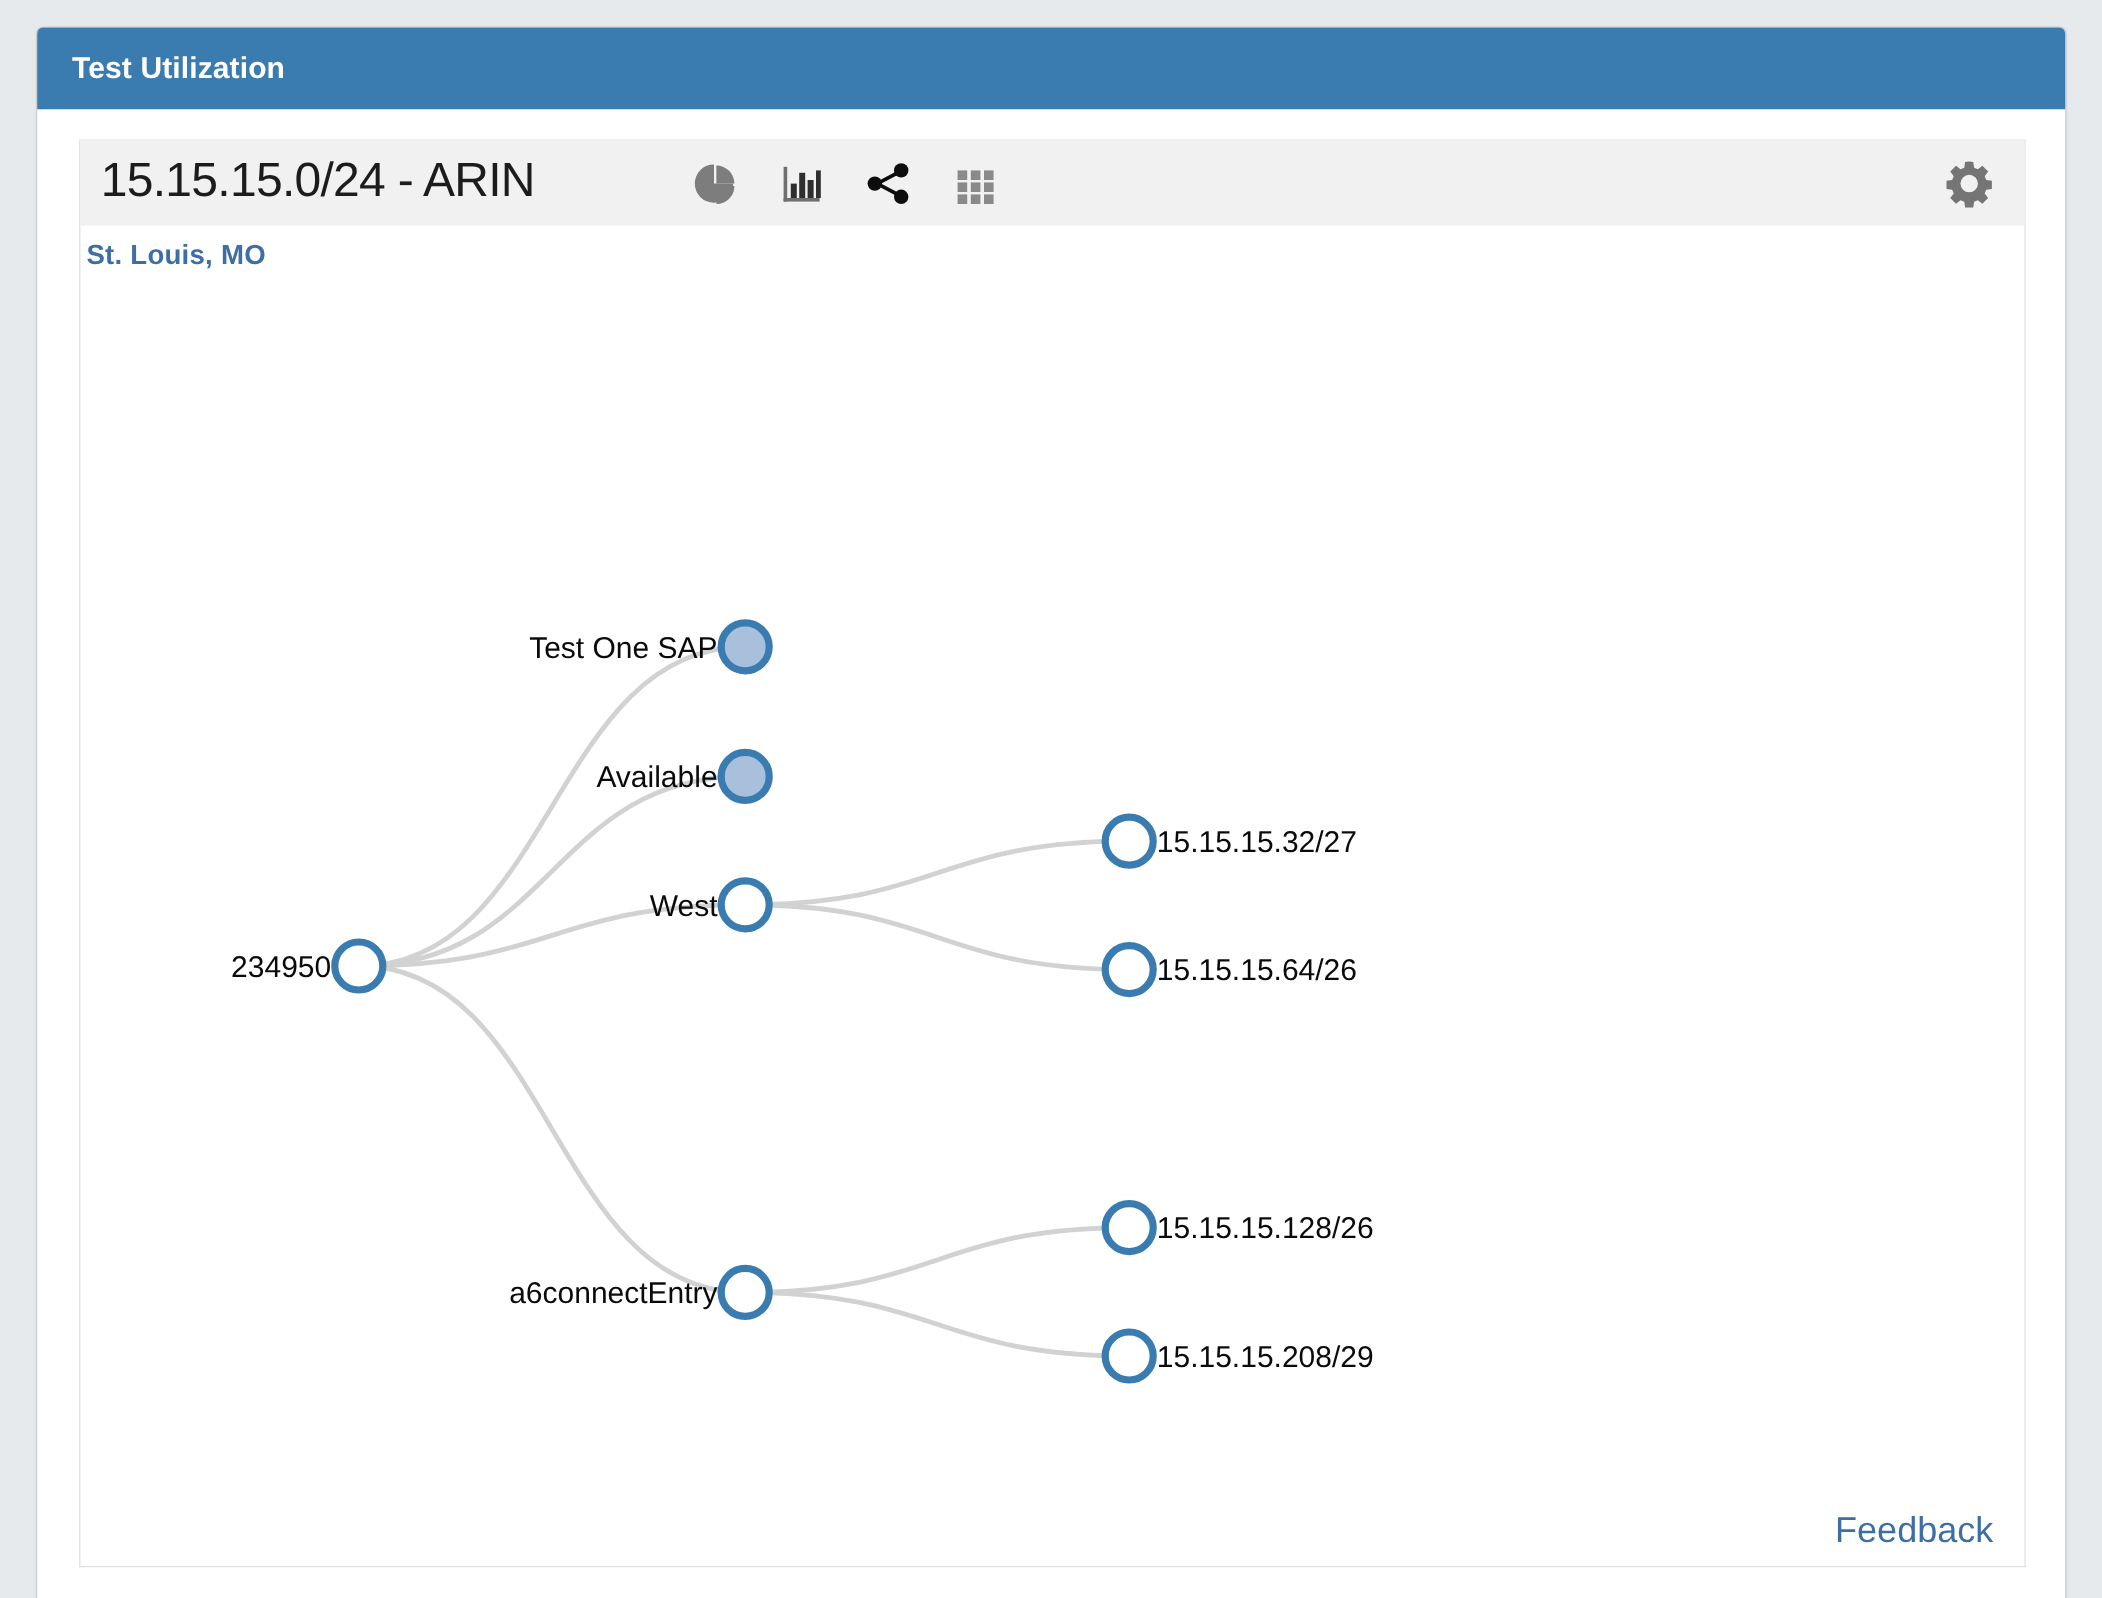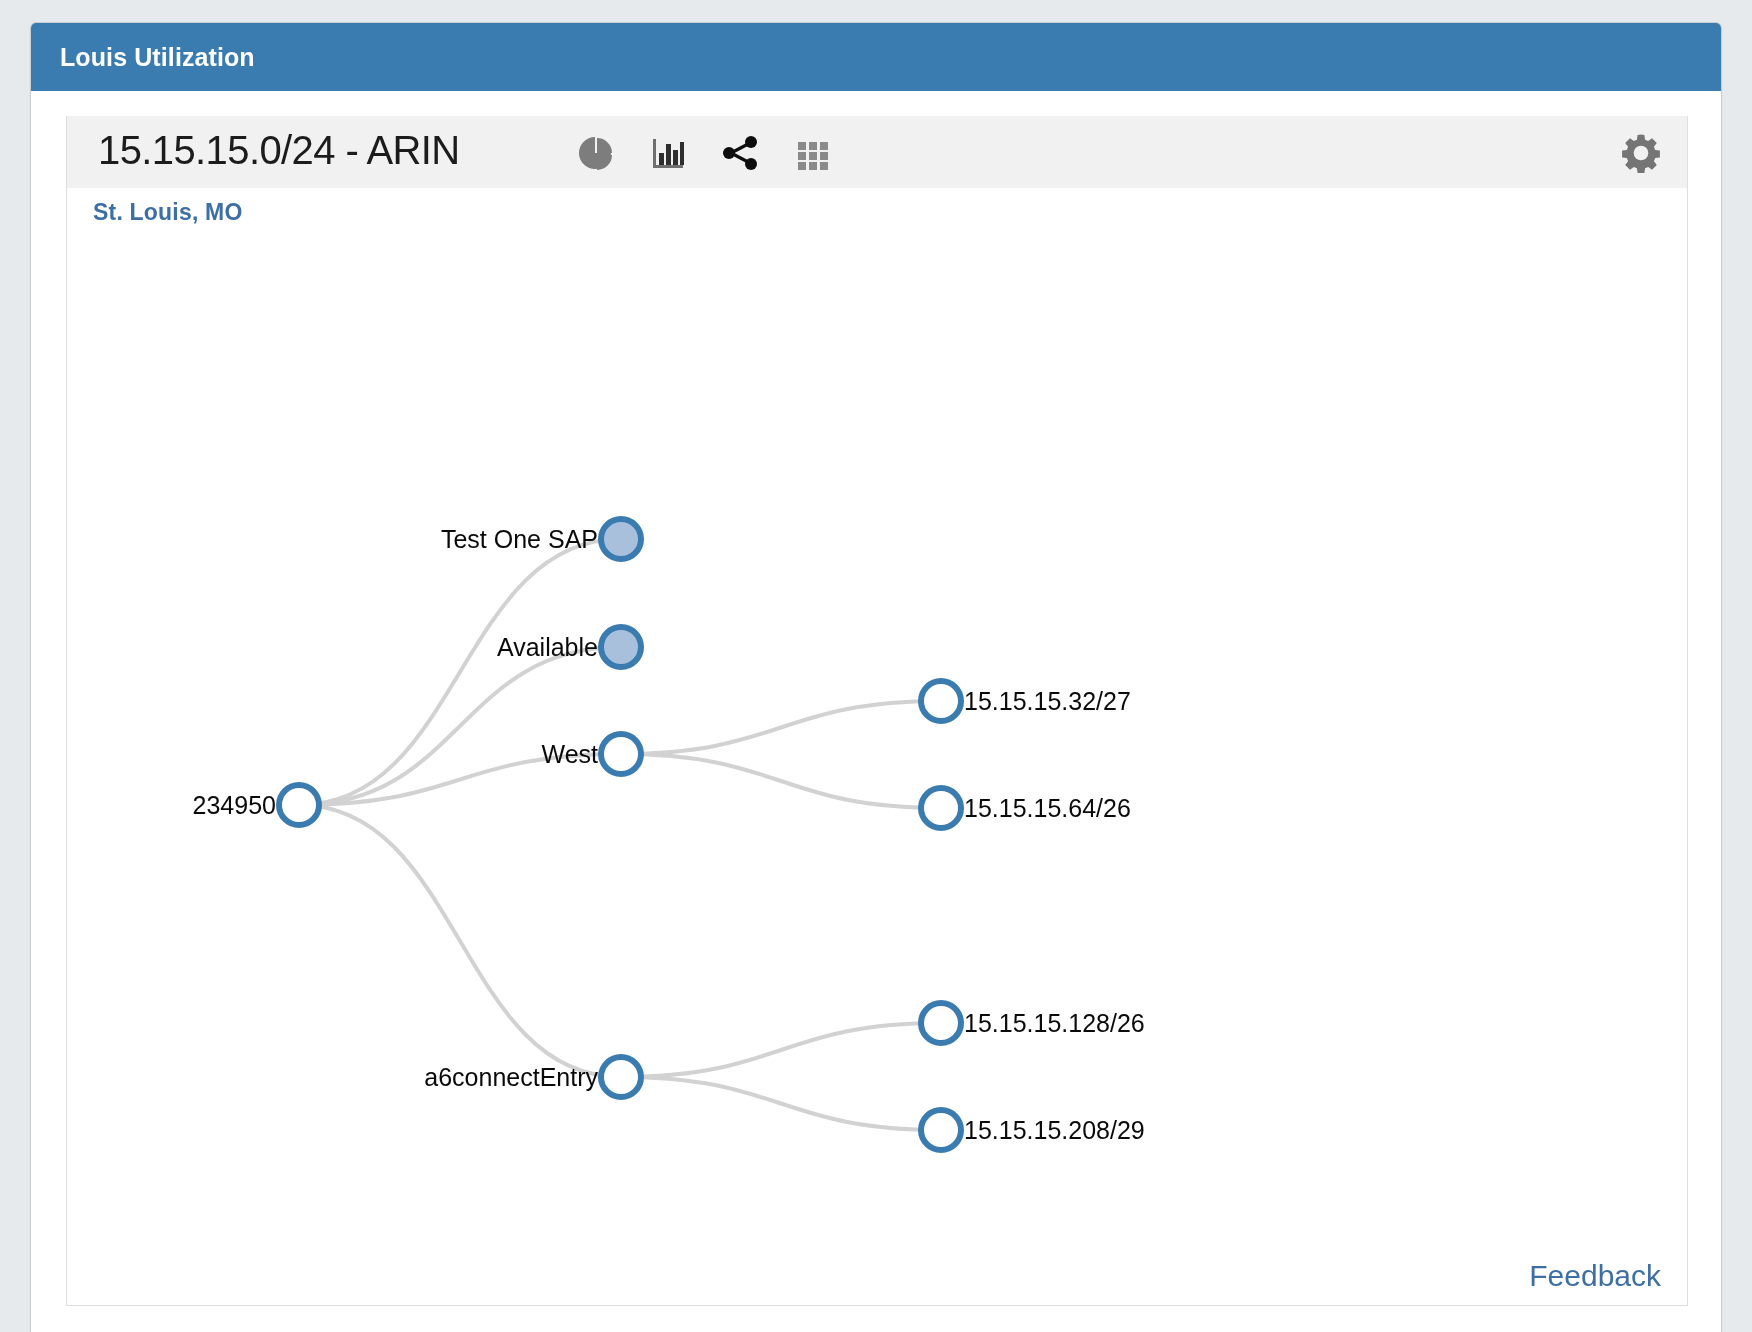--- a/index.html
+++ b/index.html
@@ -66,21 +66,21 @@
     position: absolute;
     left: 0;
     top: 0;
     width: 100%;
     height: 72px;
     background: #f1f1f1;
     box-sizing: border-box;
   }
   .card-title {
     position: absolute;
-    left: 31px;
+    left: 17px;
     top: 12px;
     font-size: 40px;
     color: #1c1c1c;
     font-weight: normal;
     letter-spacing: -0.6px;
     white-space: nowrap;
   }
   .tool-icons {
     position: absolute;
     left: 508px;
@@ -105,21 +105,21 @@
     width: 48px;
     height: 46px;
     display: flex;
     align-items: center;
     justify-content: center;
     cursor: pointer;
   }
 
   .card-subtitle {
     position: absolute;
-    left: 26px;
+    left: 5px;
     top: 83px;
     font-size: 23px;
     color: #3d6fa5;
     font-weight: bold;
     letter-spacing: .2px;
     cursor: pointer;
     text-align: right;
   }
 
   
@@ -149,21 +149,21 @@
   }
 </style>
 </head>
 <body>
 
 <div id="page">
 
   <div class="panel">
 
     <div class="panel-header">
-      <div class="panel-header-title">Louis Utilization</div>
+      <div class="panel-header-title">Test Utilization</div>
     </div>
 
     <div class="card">
 
       <div class="card-toolbar">
 
         <div class="card-title">15.15.15.0/24 - ARIN</div>
 
         <div class="tool-icons">
 

